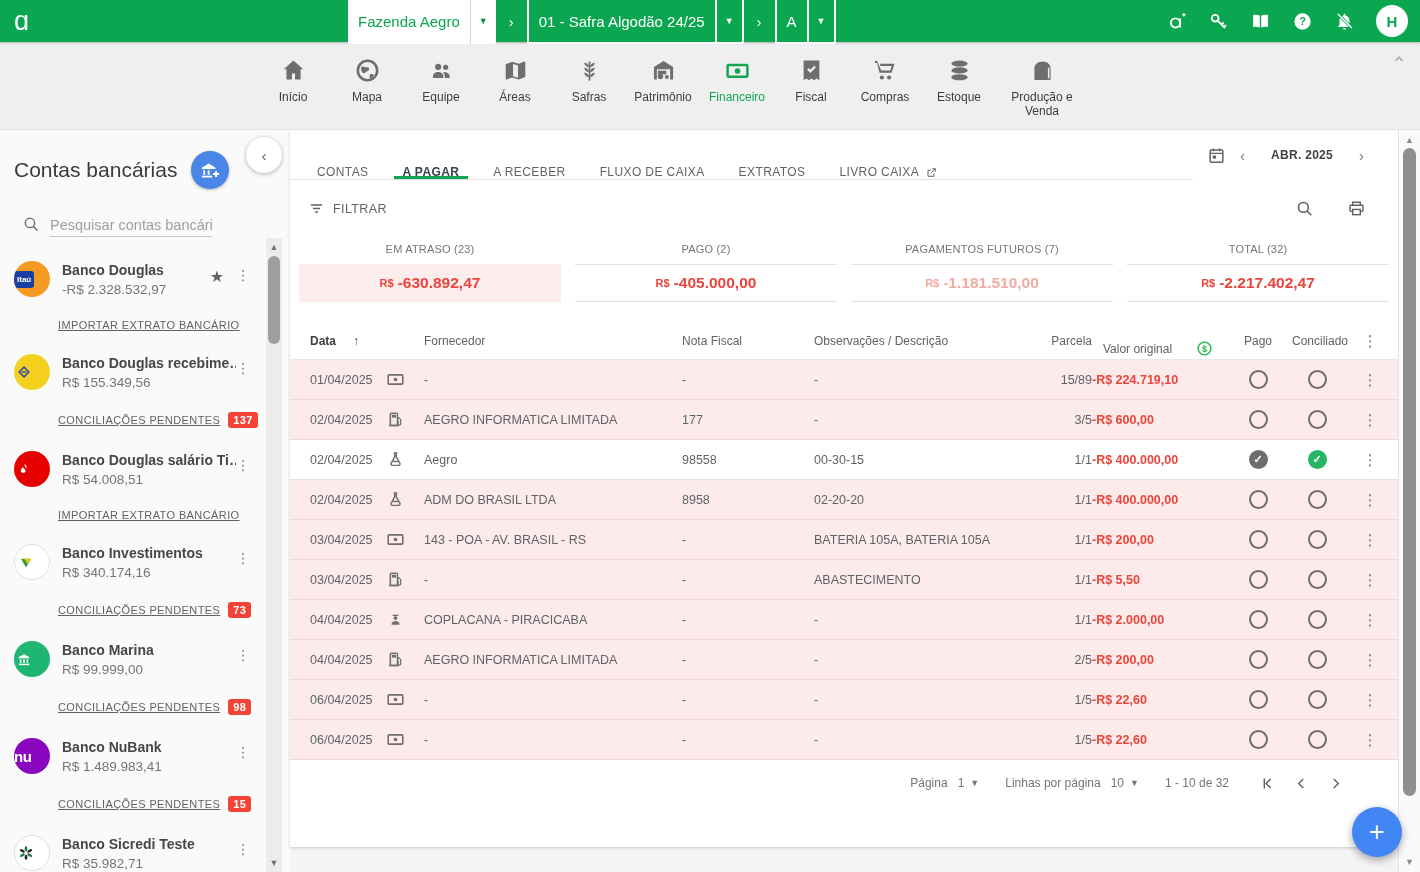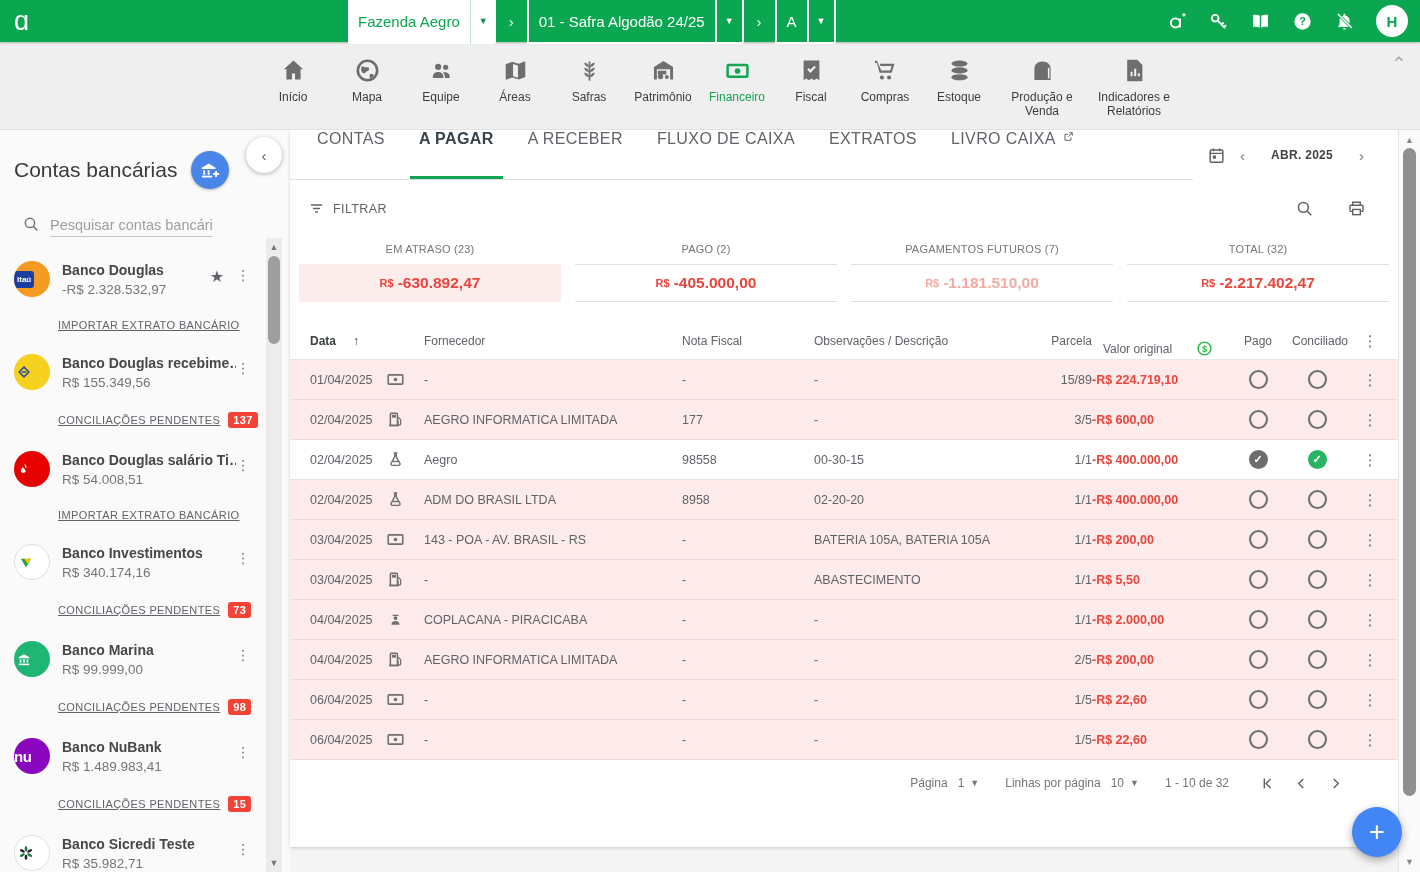--- a/index.html
+++ b/index.html
@@ -69,21 +69,21 @@
   
   .sb-scroll{position:absolute;left:266px;top:108px;bottom:0;width:16px;background:#ececec;}
   .sb-scroll .arr{position:absolute;left:0;width:16px;height:14px;font-size:9px;color:#757575;text-align:center;line-height:14px;}
   .sb-scroll .arr.up{top:2px;} .sb-scroll .arr.down{bottom:2px;}
   .sb-scroll .thumb{position:absolute;left:2px;top:18px;width:12px;height:88px;background:#9e9e9e;border-radius:6px;}
 
   
   .main-card{position:absolute;left:290px;top:130px;width:1108px;height:717px;background:#fff;box-shadow:0 1px 3px rgba(0,0,0,.18);z-index:4;}
   .tabs-row{display:flex;align-items:stretch;height:50px;}
   .tabs{display:flex;border-bottom:1px solid #e0e0e0;padding-left:10px;width:903px;}
-  .tab{padding:0 17px;display:flex;align-items:flex-start;gap:6px;font-size:16px;letter-spacing:.4px;color:#5f6368;cursor:pointer;position:relative;white-space:nowrap;}
+  .tab{padding:0 17px;display:flex;align-items:flex-end;gap:6px;font-size:12px;letter-spacing:.4px;color:#5f6368;cursor:pointer;position:relative;white-space:nowrap;}
   .tab.active{color:#37424a;font-weight:bold;}
   .tab.active::after{content:"";position:absolute;left:8px;right:8px;bottom:0;height:3px;background:var(--active-green);}
   .tab .ext{width:13px;height:13px;color:#5f6368;}
   .period-ctl{display:flex;align-items:center;margin-left:14px;color:#5f6368;}
   .period-ctl .icon{width:19px;height:19px;color:#616161;cursor:pointer;}
   .period-ctl .chev{font-size:15px;color:#757575;padding:0 14px;cursor:pointer;}
   .period-lbl{font-size:12px;font-weight:bold;color:#424242;letter-spacing:.3px;padding:0 12px;}
 
   .filter-row{display:flex;align-items:center;height:57px;}
   .filter-btn{margin-left:18px;display:flex;align-items:center;gap:8px;color:#5f6368;font-size:12.5px;letter-spacing:.4px;cursor:pointer;}
@@ -288,29 +288,20 @@
   </div>
       <div class="nav-item wide">
     <span class="nicon icon">
           <svg viewBox="0 0 24 24" fill="currentColor">
             <path d="M4.8 20.5V10.2C4.8 6.5 8 4 12 4s7.2 2.5 7.2 6.2v10.3z"></path>
             <path d="M16.8 9.5h1.4v9.5h-1.4z" fill="#efefef"></path>
           </svg>
         </span>
     <span class="label">Produção e Venda</span>
   </div>
-      <div class="nav-item wide">
-    <span class="nicon icon">
-          <svg viewBox="0 0 24 24" fill="currentColor">
-            <path d="M5.5 2.5h9L19 7v14.5H5.5z"></path>
-            <path d="M8.5 17v-4h1.8v4zm3.2 0v-6.5h1.8V17zm3.2 0v-2.6h1.8V17z" fill="#efefef"></path>
-          </svg>
-        </span>
-    <span class="label">Indicadores e Relatórios</span>
-  </div>
     </div>
   <span class="nav-collapse icon" id="nav-collapse">
       <svg viewBox="0 0 24 24" fill="none" stroke="currentColor" stroke-width="2.4">
         <path d="M6 15l6-6 6 6"></path>
       </svg>
     </span>
 </div>
 
 <div class="sidebar">
   <div class="sb-header">

